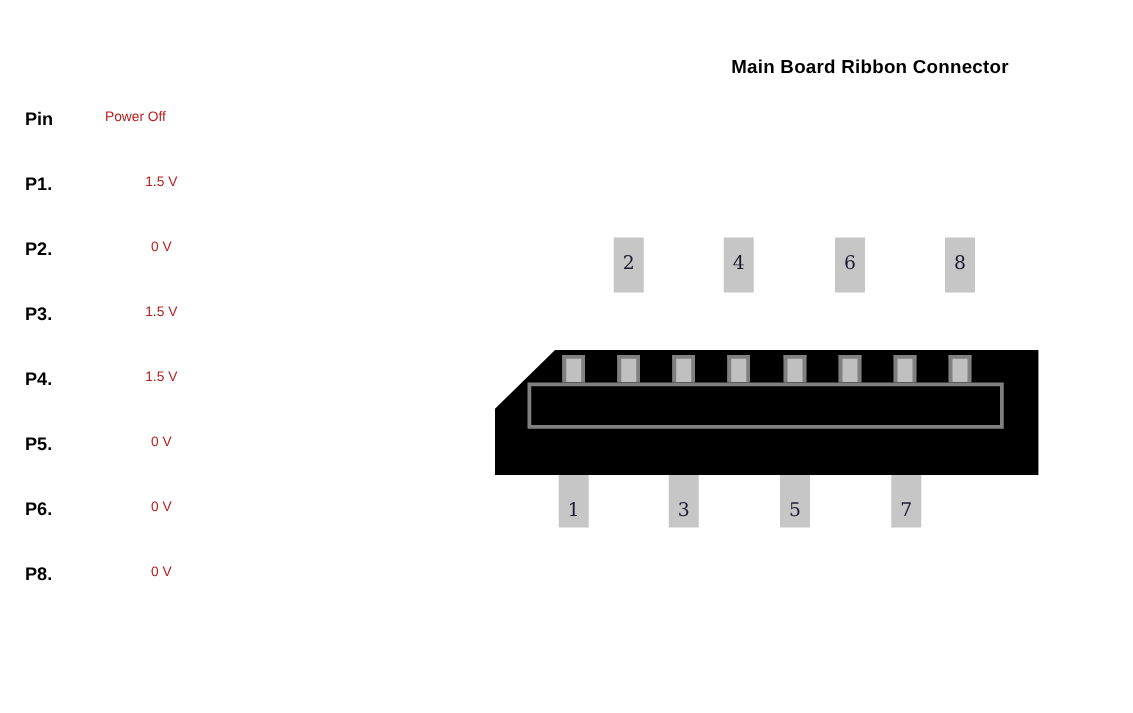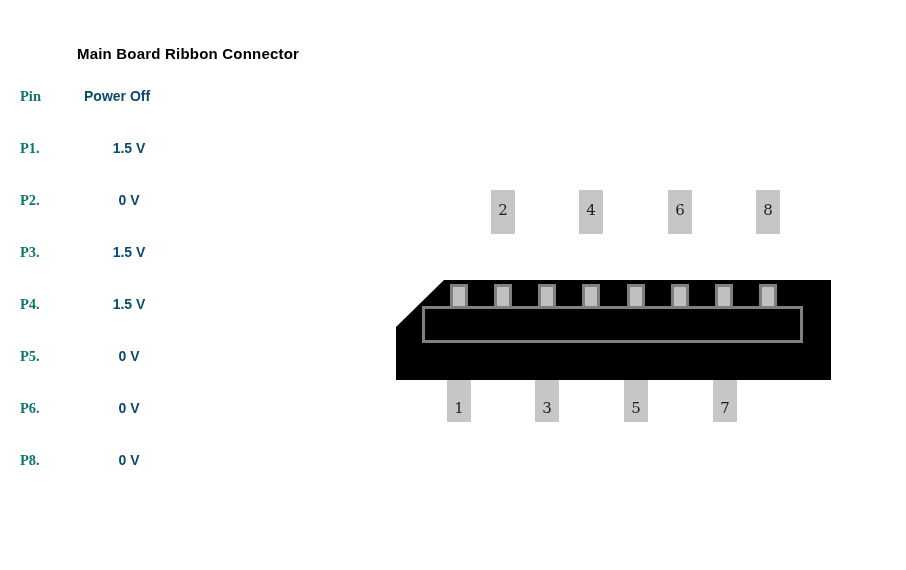--- a/index.html
+++ b/index.html
@@ -20,21 +20,21 @@
     width: 906px;
     height: 570px;
   }
 
   
   .diagram-title {
     position: absolute;
     left: 0;
     top: 45px;
     width: 730px;
-    text-align: left;
+    text-align: right;
     font-size: 15px;
     font-weight: bold;
     color: #000000;
     letter-spacing: 0.2px;
   }
   
   .diagram-title .title-inner {
     display: inline-block;
     transform: translateX(77px);
   }
@@ -49,33 +49,32 @@
   .pin-row {
     position: relative;
     height: 52px;
   }
   .pin-cell-label {
     position: absolute;
     left: 20px;
     top: 0;
     font-size: 14.5px;
     font-weight: bold;
-    color: #0f766e;
+    color: #000000;
     white-space: nowrap;
-    font-family: Liberation Serif, serif;
   }
   .pin-cell-value {
     position: absolute;
     left: 78px;
     top: 0;
     width: 102px;
     text-align: center;
-    font-size: 14px;
-    font-weight: bold;
-    color: #0c4a6e;
+    font-size: 11px;
+    font-weight: normal;
+    color: #b91c1c;
     white-space: nowrap;
   }
   .pin-row.header .pin-cell-value {
     left: 84px;
     width: auto;
     text-align: left;
   }
 
   
   .connector {

